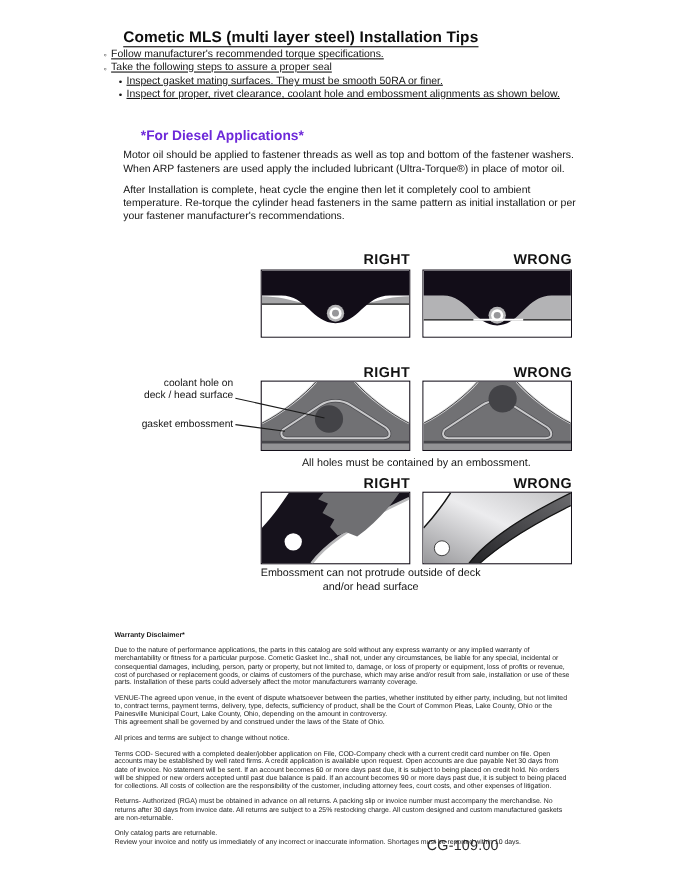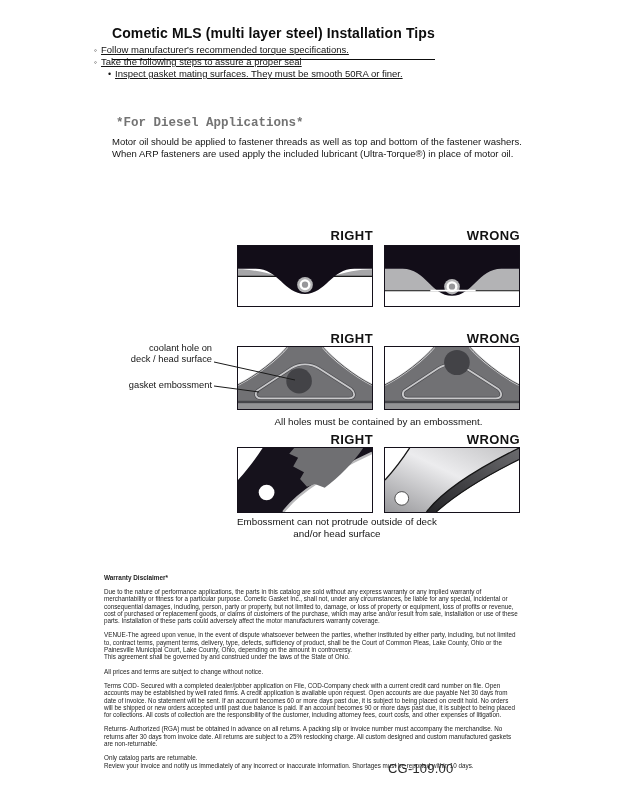--- a/index.html
+++ b/index.html
@@ -4,31 +4,31 @@
 <style>
   html,body{margin:0;padding:0;background:#ffffff;}
   .page{
     position:relative;width:618px;height:800px;background:#ffffff;overflow:hidden;
     font-family:"Liberation Sans","DejaVu Sans",sans-serif;color:#111;
   }
   .abs{position:absolute;}
 
   .title{
     left:112px;top:25px;font-size:14px;font-weight:bold;color:#0d0d0d;
-    border-bottom:1.6px solid #0d0d0d;padding-bottom:18px;letter-spacing:.1px;white-space:nowrap;
+    border-bottom:1.6px solid #0d0d0d;padding-bottom:1px;letter-spacing:.1px;white-space:nowrap;
   }
 
   .bullets{left:94px;top:44px;font-size:9.5px;line-height:12px;color:#141414;}
   .b-item{white-space:nowrap;text-decoration:underline;}
   .b-item .mk{display:inline-block;width:7px;font-size:8.5px;vertical-align:top;}
   .sub{margin-left:14px;}
   .sub .mk{width:7px;font-size:9px;}
 
   .diesel{left:112px;top:116px;width:414px;color:#141414;}
-  .diesel h2{font-size:12.5px;font-weight:bold;margin:0 0 6px 4px;color:#737373;font-family:Liberation Mono, monospace;}
+  .diesel h2{font-size:12.5px;font-weight:bold;margin:0 0 6px 16px;color:#6d28d9;}
   .diesel p{font-size:9.5px;line-height:12px;margin:0 0 7px 0;}
 
   .rw-label{width:136px;text-align:right;font-size:13px;font-weight:bold;color:#121212;letter-spacing:.4px;}
   .fig-box{width:136px;height:62px;border:1.8px solid #14101a;background:#fff;box-sizing:border-box;}
   .fig-box svg{display:block;width:100%;height:100%;}
   .caption{font-size:9.8px;line-height:12px;color:#141414;}
   .pre{white-space:pre-line;text-align:center;}
 
   .annot{width:124px;text-align:right;font-size:9.3px;line-height:11px;color:#141414;}
 
@@ -44,25 +44,27 @@
 <body>
 
 <div class="page">
 
   <div class="abs title">Cometic MLS (multi layer steel) Installation Tips</div>
 
   <div class="abs bullets">
     <div class="b-item"><span class="mk">◦</span><span>Follow manufacturer's recommended torque specifications.</span></div>
     <div class="b-item"><span class="mk">◦</span><span>Take the following steps to assure a proper seal</span></div>
     <div class="b-item sub"><span class="mk">•</span><span>Inspect gasket mating surfaces.  They must be smooth 50RA or finer.</span></div>
+    <div class="b-item sub"><span class="mk">•</span><span>Inspect for proper, rivet clearance, coolant hole and embossment alignments as shown below.</span></div>
   </div>
 
   <div class="abs diesel">
     <h2>*For Diesel Applications*</h2>
     <p>Motor oil should be applied to fastener threads as well as top and bottom of the fastener washers. When ARP fasteners are used apply the included lubricant (Ultra-Torque®) in place of motor oil.</p>
+    <p>After Installation is complete, heat cycle the engine then let it completely cool to ambient temperature. Re-torque the cylinder head fasteners in the same pattern as initial installation or per your fastener manufacturer's recommendations.</p>
   </div>
 
   <div class="abs rw-label" style="left:237px;top:228px;">RIGHT</div>
   <div class="abs rw-label" style="left:384px;top:228px;">WRONG</div>
 
   <div class="abs fig-box" style="left:237px;top:245px;">
     <svg viewBox="0 0 136 62" preserveAspectRatio="none">
       <rect width="136" height="62" fill="#ffffff"></rect>
       <path d="M0,24 C14,24 27,27.5 40,30.8 L40,31.6 L0,31.6 Z" fill="#a6a6a8"></path>
       <path d="M136,24 C122,24 109,27.5 96,30.8 L96,31.6 L136,31.6 Z" fill="#a6a6a8"></path>

